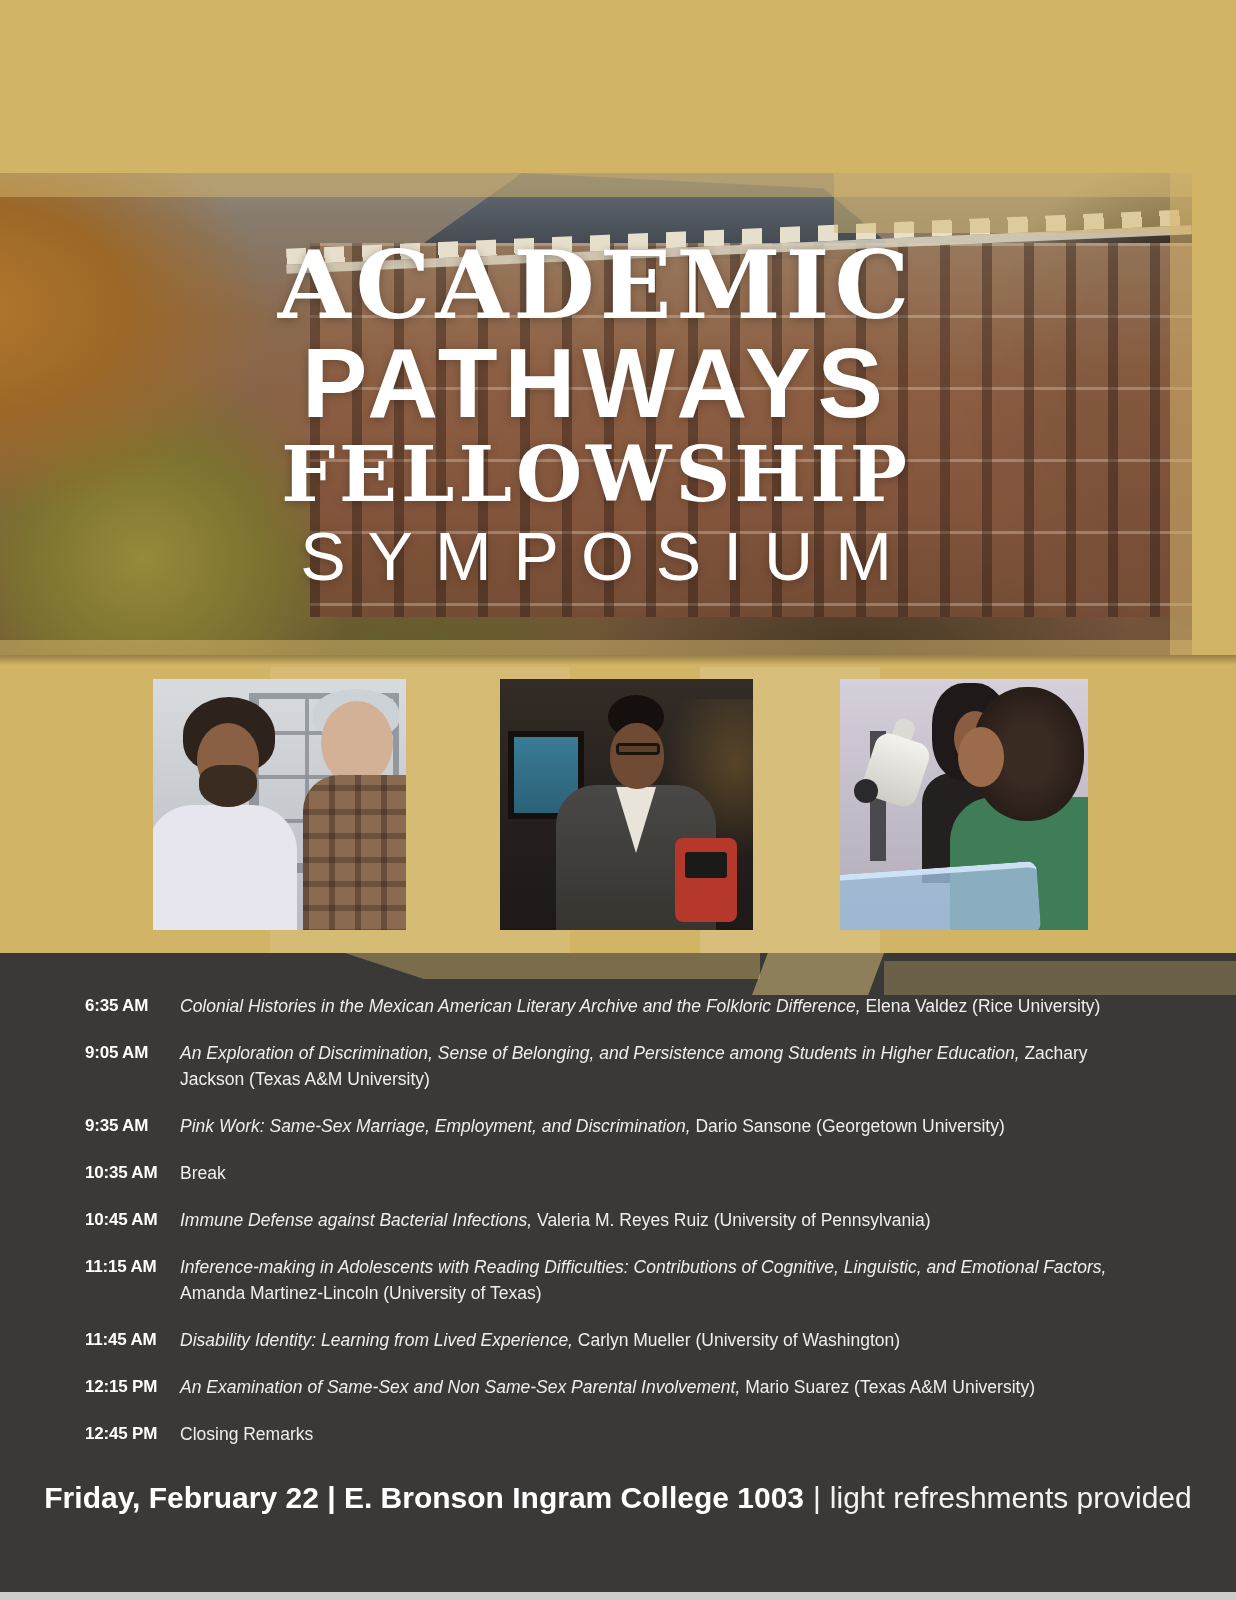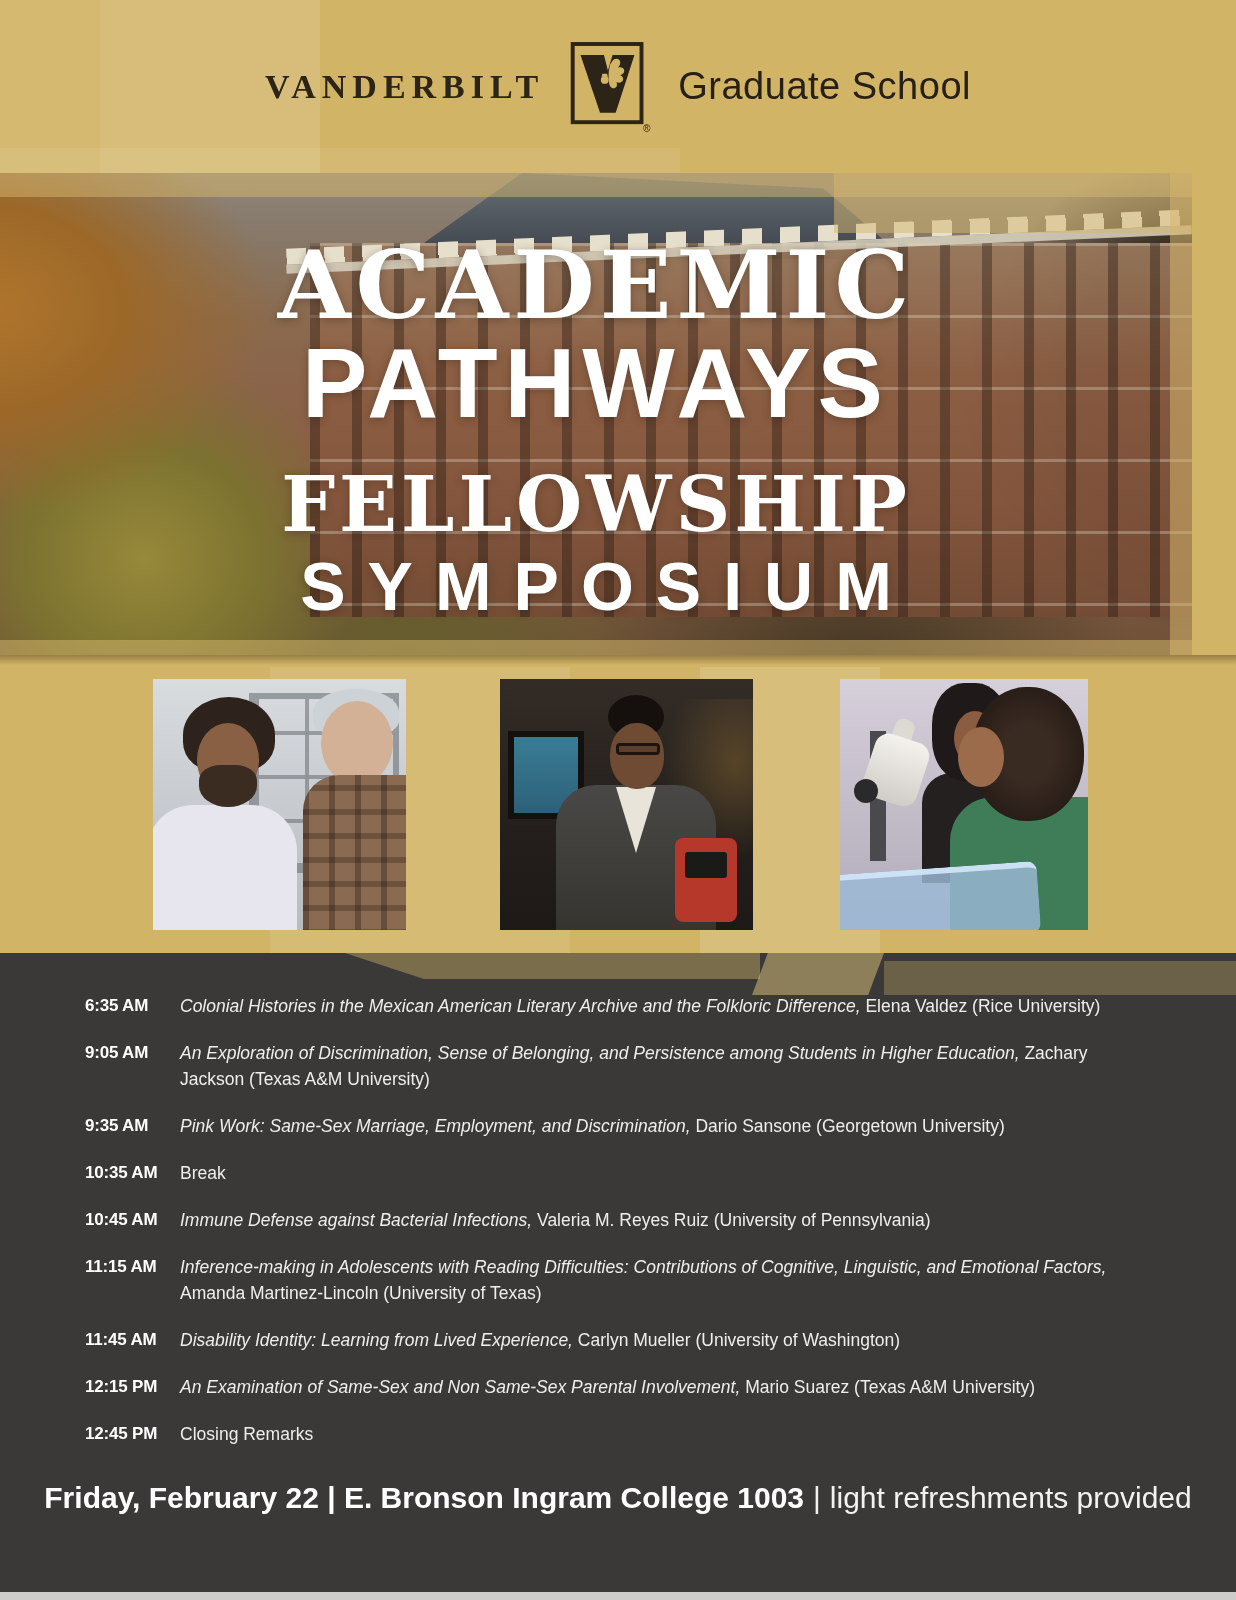--- a/index.html
+++ b/index.html
@@ -45,22 +45,22 @@
   .tint-top    { position:absolute; left:0; top:0; width:100%; height:24px; background:rgba(213,183,109,.5); }
   .tint-right  { position:absolute; right:0; top:0; width:30%; height:60px; background:rgba(213,183,109,.5); }
   .tint-rcol   { position:absolute; right:0; top:0; width:22px; height:100%; background:rgba(213,183,109,.55); }
   .tint-bottom { position:absolute; left:0; bottom:0; width:100%; height:15px; background:rgba(213,183,109,.5); }
 
   .titles { position:absolute; inset:0; display:flex; flex-direction:column; align-items:center;
             padding-top:64px; color:#fff; text-align:center;
             text-shadow:0 2px 8px rgba(40,30,20,.35); }
   .t1 { font-family:"DejaVu Serif", serif; font-weight:700; font-size:94px; line-height:96px; letter-spacing:5px; }
   .t2 { font-family:"Liberation Sans", sans-serif; font-weight:700; font-size:98px; line-height:100px; letter-spacing:7px; }
-  .t3 { font-family:"DejaVu Serif", serif; font-weight:700; font-size:76px; line-height:84px; letter-spacing:4px;margin-top:30px; }
-  .t4 { font-family:"Liberation Sans", sans-serif; font-weight:700; font-size:68px; line-height:78px;
+  .t3 { font-family:"DejaVu Serif", serif; font-weight:700; font-size:76px; line-height:84px; letter-spacing:4px; }
+  .t4 { font-family:"Liberation Sans", sans-serif; font-weight:400; font-size:68px; line-height:78px;
         letter-spacing:22px; text-indent:22px; }
 
   
   .gallery { position:absolute; left:0; top:655px; width:1236px; height:298px; background:#d2b466; }
   .g-fade  { position:absolute; left:0; top:0; width:100%; height:10px;
              background:linear-gradient(rgba(90,75,40,.5), rgba(90,75,40,0)); }
   .g-light1 { position:absolute; left:270px; top:12px; bottom:0; width:300px; background:rgba(255,255,255,.10); }
   .g-light2 { position:absolute; left:700px; top:12px; bottom:0; width:180px; background:rgba(255,255,255,.14); }
   .photo { position:absolute; top:24px; height:251px; overflow:hidden; }
   .photo * { position:absolute; }
@@ -138,37 +138,20 @@
   .footer .fb { font-weight:700; }
   .footer .fsep { font-weight:400; padding:0 9px; color:#f3f2f0; }
   .footer .fl { font-weight:400; color:#f3f2f0; }
   .bottom-strip { position:absolute; left:0; bottom:0; width:100%; height:8px; background:#ccccca; }
 </style>
 </head>
 <body>
 
 <div class="poster">
 
-  <div class="header">
-    <div class="band-left"></div>
-    <div class="band-mid"></div>
-    <div class="band-strip"></div>
-    <div class="logo-row">
-      <span class="wordmark">VANDERBILT</span>
-      <svg class="v-box" viewBox="0 0 110 122">
-        <rect x="6" y="6" width="88" height="100" fill="none" stroke="#2b2417" stroke-width="5"></rect>
-        <path d="M16 20 H46 L51 40 L57 20 H85 L61 94 H41 Z" fill="#2b2417"></path>
-        <path d="M58 26 C66 22 70 30 64 36 C73 34 75 43 67 46 C74 49 70 58 62 55 C65 63 56 66 53 58 C51 50 52 38 54 32 Z" fill="#d2b466"></path>
-        <circle cx="47" cy="52" r="5" fill="#d2b466"></circle>
-        <path d="M43 48 h8 l-1 -4 h-6 Z" fill="#d2b466"></path>
-        <text x="96" y="118" font-size="13" fill="#2b2417">®</text>
-      </svg>
-      <span class="unit">Graduate School</span>
-    </div>
-  </div>
 
   <div class="hero">
     <div class="roof"></div>
     <div class="bldg"></div>
     <div class="battlement"></div>
     <div class="parapet"></div>
     <div class="tint-top"></div>
     <div class="tint-right"></div>
     <div class="tint-rcol"></div>
     <div class="tint-bottom"></div>

